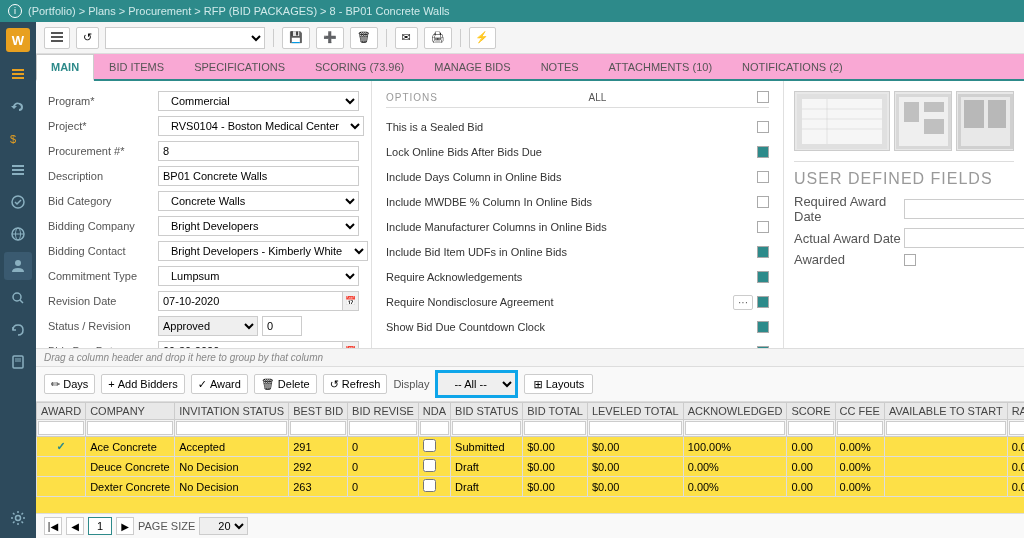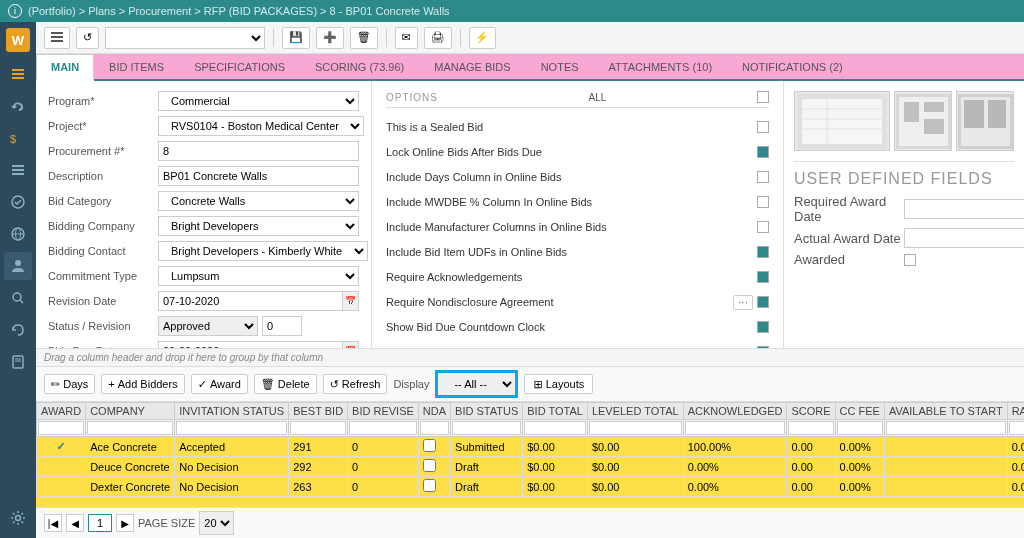--- a/index.html
+++ b/index.html
@@ -81,21 +81,21 @@
     th { background: #e8e8e8; border: 1px solid #ccc; padding: 2px 4px; text-align: left; font-weight: normal; color: #444; white-space: nowrap; position: sticky; top: 0; }
     td { border: 1px solid #ddd; padding: 2px 4px; vertical-align: middle; white-space: nowrap; }
     .filter-row th { background: #f5f5f5; padding: 1px; }
     .filter-input { width: 100%; height: 14px; border: 1px solid #ccc; font-size: 10px; }
 
     
     .pagination { display: flex; align-items: center; gap: 4px; padding: 3px 8px; border-top: 1px solid #ddd; background: #f9f9f9; }
     .page-btn { width: 18px; height: 18px; border: 1px solid #ccc; background: white; cursor: pointer; display: flex; align-items: center; justify-content: center; font-size: 10px; }
     .page-input { width: 24px; height: 18px; border: 1px solid #2d8a8a; text-align: center; font-size: 11px; }
     .page-size-label { font-size: 11px; color: #555; }
-    .page-size-select { height: 24px; border: 1px solid #ccc; font-size: 11px; }
+    .page-size-select { height: 18px; border: 1px solid #ccc; font-size: 11px; padding-left: 14px; }
   </style>
 </head>
 <body>
 
 <div class="top-bar">
   <div class="info-icon">i</div>
   <span class="breadcrumb">(Portfolio) &gt; Plans &gt; Procurement &gt; RFP (BID PACKAGES) &gt; 8 - BP01 Concrete Walls</span>
 </div>
 
 <div class="main-layout">

